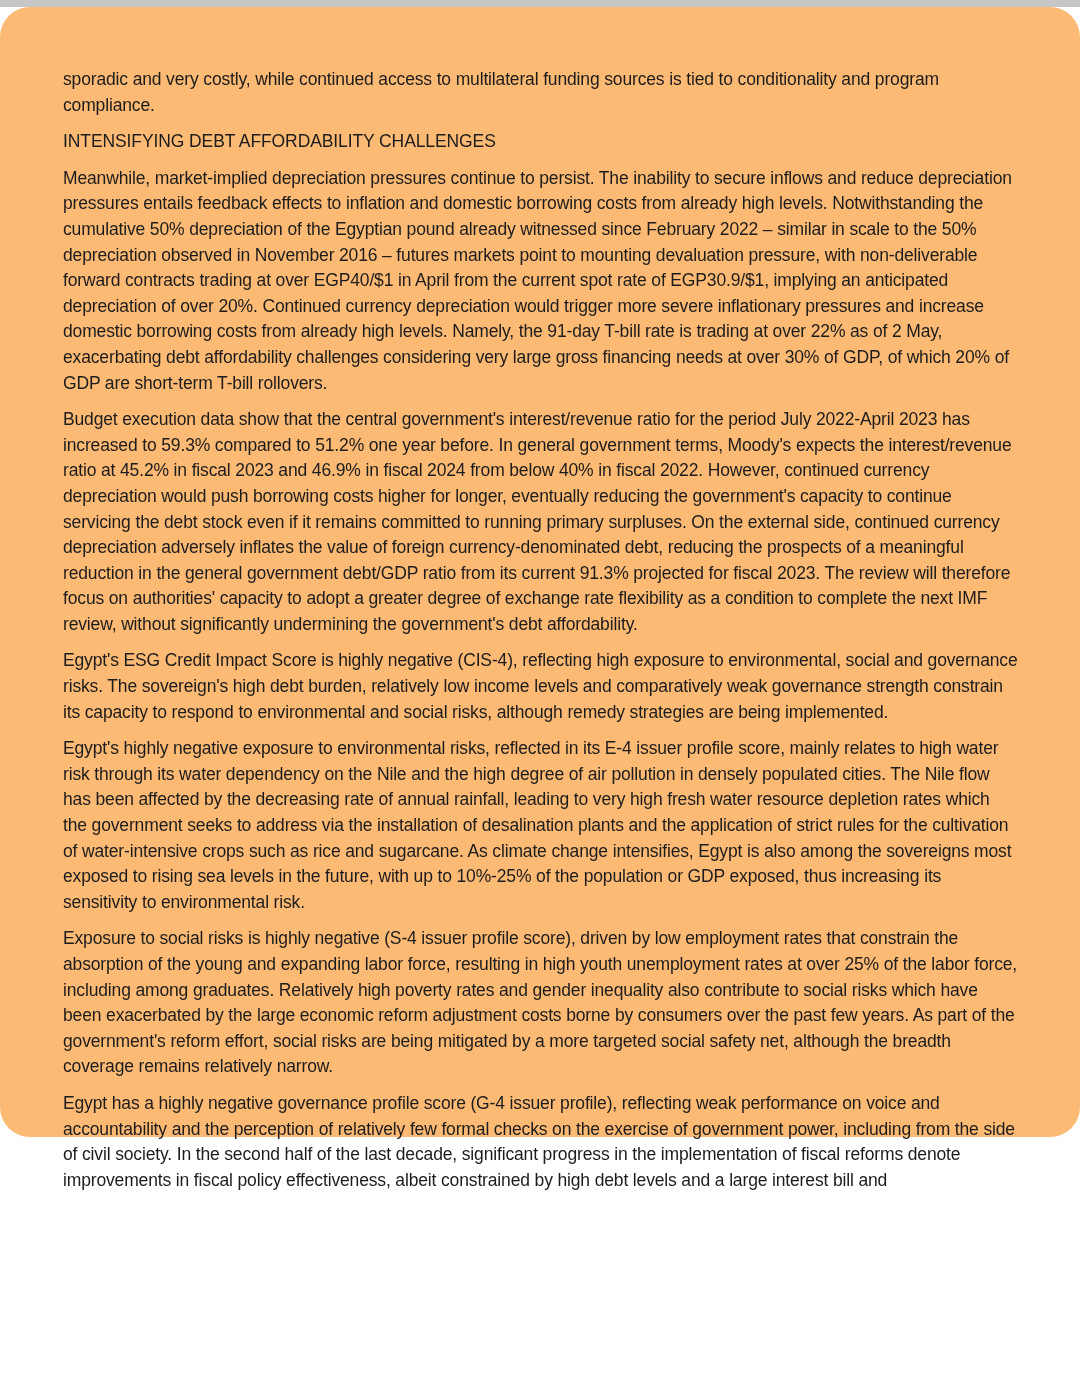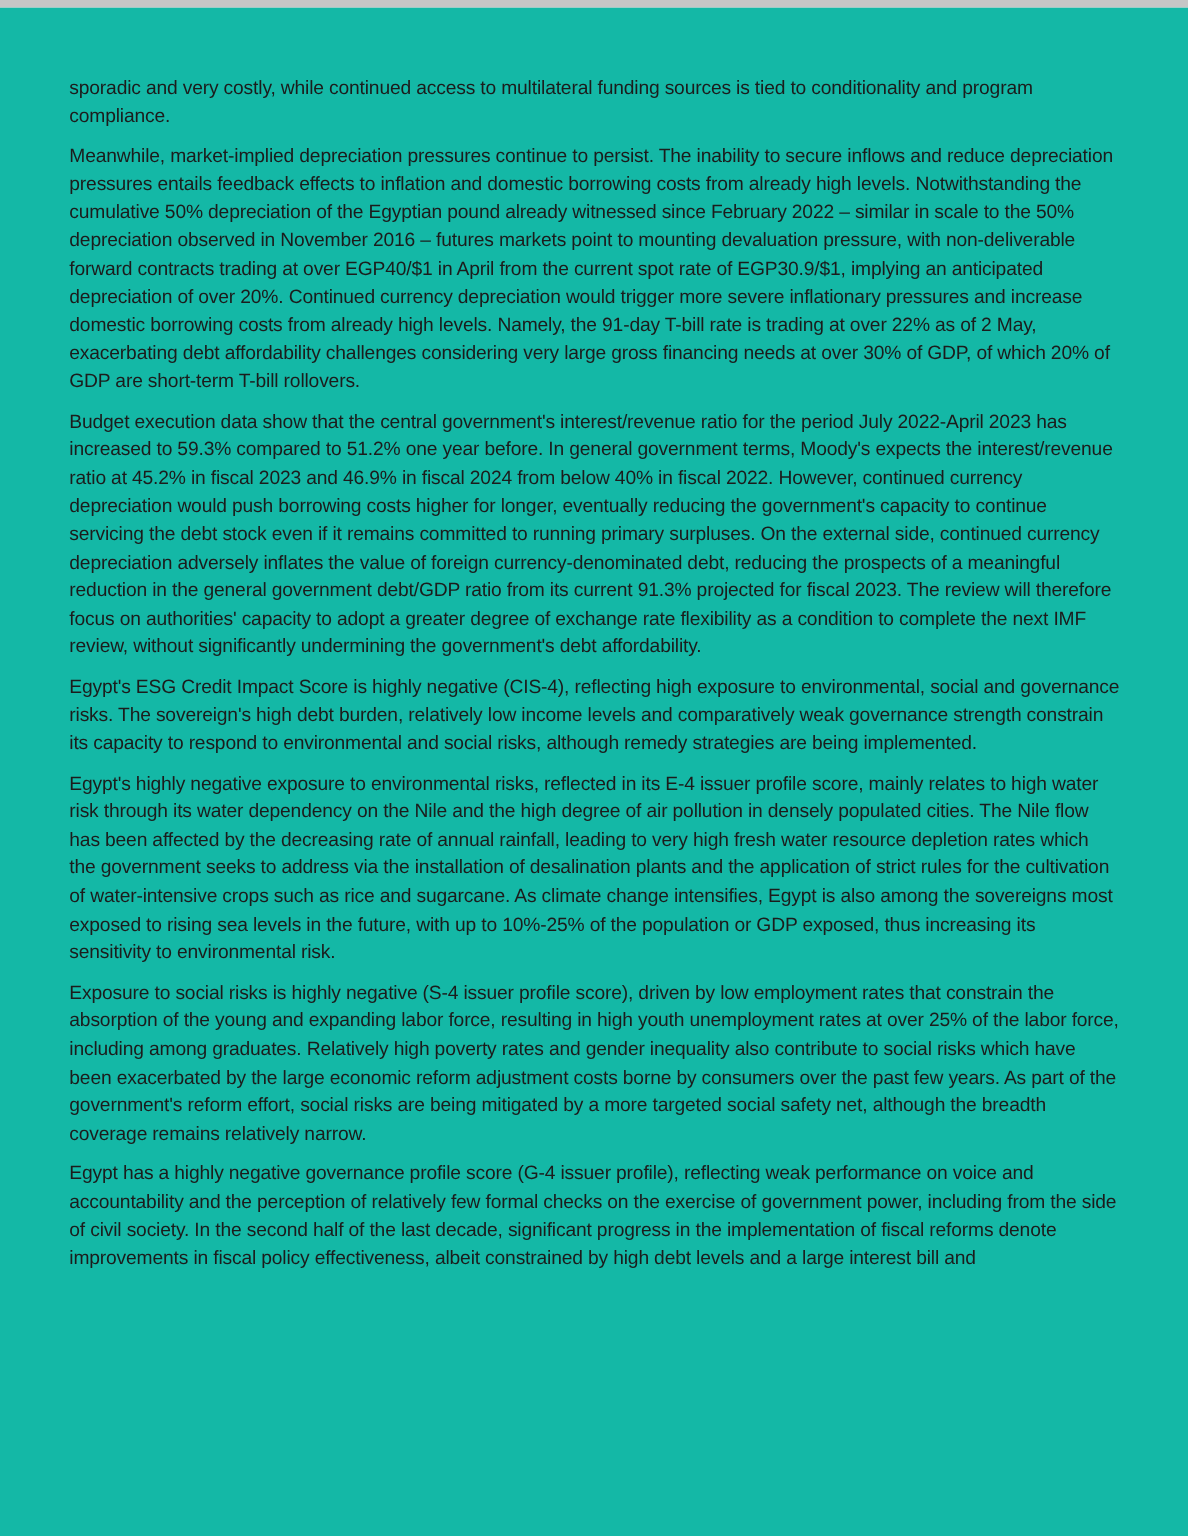--- a/index.html
+++ b/index.html
@@ -10,23 +10,24 @@
     overflow: hidden;
     font-family: "Liberation Sans", "DejaVu Sans", sans-serif;
   }
   .top-bar {
     width: 1080px;
     height: 7px;
     background: #c6c6c6;
   }
   .doc-page {
     width: 1080px;
-    height: 1389px;
-    background: #14b8a6;
+    height: 1130px;
+    background: #fdba74;
     padding: 60px 62px 0 63px;
+    border-radius: 30px;
   }
   .doc-content {
     width: 955px;
     color: #1c1c1c;
     font-size: 17.5px;
     line-height: 25.6px;
     letter-spacing: -0.15px;
     text-align: left;
   }
   .doc-content p,
@@ -44,20 +45,21 @@
 </head>
 <body>
 
 <div class="top-bar"></div>
 
 <div class="doc-page">
   <div class="doc-content">
 
     <p>sporadic and very costly, while continued access to multilateral funding sources is tied to conditionality and program compliance.</p>
 
+    <h2>INTENSIFYING DEBT AFFORDABILITY CHALLENGES</h2>
 
     <p>Meanwhile, market-implied depreciation pressures continue to persist. The inability to secure inflows and reduce depreciation pressures entails feedback effects to inflation and domestic borrowing costs from already high levels. Notwithstanding the cumulative 50% depreciation of the Egyptian pound already witnessed since February 2022 – similar in scale to the 50% depreciation observed in November 2016 – futures markets point to mounting devaluation pressure, with non-deliverable forward contracts trading at over EGP40/$1 in April from the current spot rate of EGP30.9/$1, implying an anticipated depreciation of over 20%. Continued currency depreciation would trigger more severe inflationary pressures and increase domestic borrowing costs from already high levels. Namely, the 91-day T-bill rate is trading at over 22% as of 2 May, exacerbating debt affordability challenges considering very large gross financing needs at over 30% of GDP, of which 20% of GDP are short-term T-bill rollovers.</p>
 
     <p>Budget execution data show that the central government's interest/revenue ratio for the period July 2022-April 2023 has increased to 59.3% compared to 51.2% one year before. In general government terms, Moody's expects the interest/revenue ratio at 45.2% in fiscal 2023 and 46.9% in fiscal 2024 from below 40% in fiscal 2022. However, continued currency depreciation would push borrowing costs higher for longer, eventually reducing the government's capacity to continue servicing the debt stock even if it remains committed to running primary surpluses. On the external side, continued currency depreciation adversely inflates the value of foreign currency-denominated debt, reducing the prospects of a meaningful reduction in the general government debt/GDP ratio from its current 91.3% projected for fiscal 2023. The review will therefore focus on authorities' capacity to adopt a greater degree of exchange rate flexibility as a condition to complete the next IMF review, without significantly undermining the government's debt affordability.</p>
 
 
     <p>Egypt's ESG Credit Impact Score is highly negative (CIS-4), reflecting high exposure to environmental, social and governance risks. The sovereign's high debt burden, relatively low income levels and comparatively weak governance strength constrain its capacity to respond to environmental and social risks, although remedy strategies are being implemented.</p>
 
     <p>Egypt's highly negative exposure to environmental risks, reflected in its E-4 issuer profile score, mainly relates to high water risk through its water dependency on the Nile and the high degree of air pollution in densely populated cities. The Nile flow has been affected by the decreasing rate of annual rainfall, leading to very high fresh water resource depletion rates which the government seeks to address via the installation of desalination plants and the application of strict rules for the cultivation of water-intensive crops such as rice and sugarcane. As climate change intensifies, Egypt is also among the sovereigns most exposed to rising sea levels in the future, with up to 10%-25% of the population or GDP exposed, thus increasing its sensitivity to environmental risk.</p>
 

